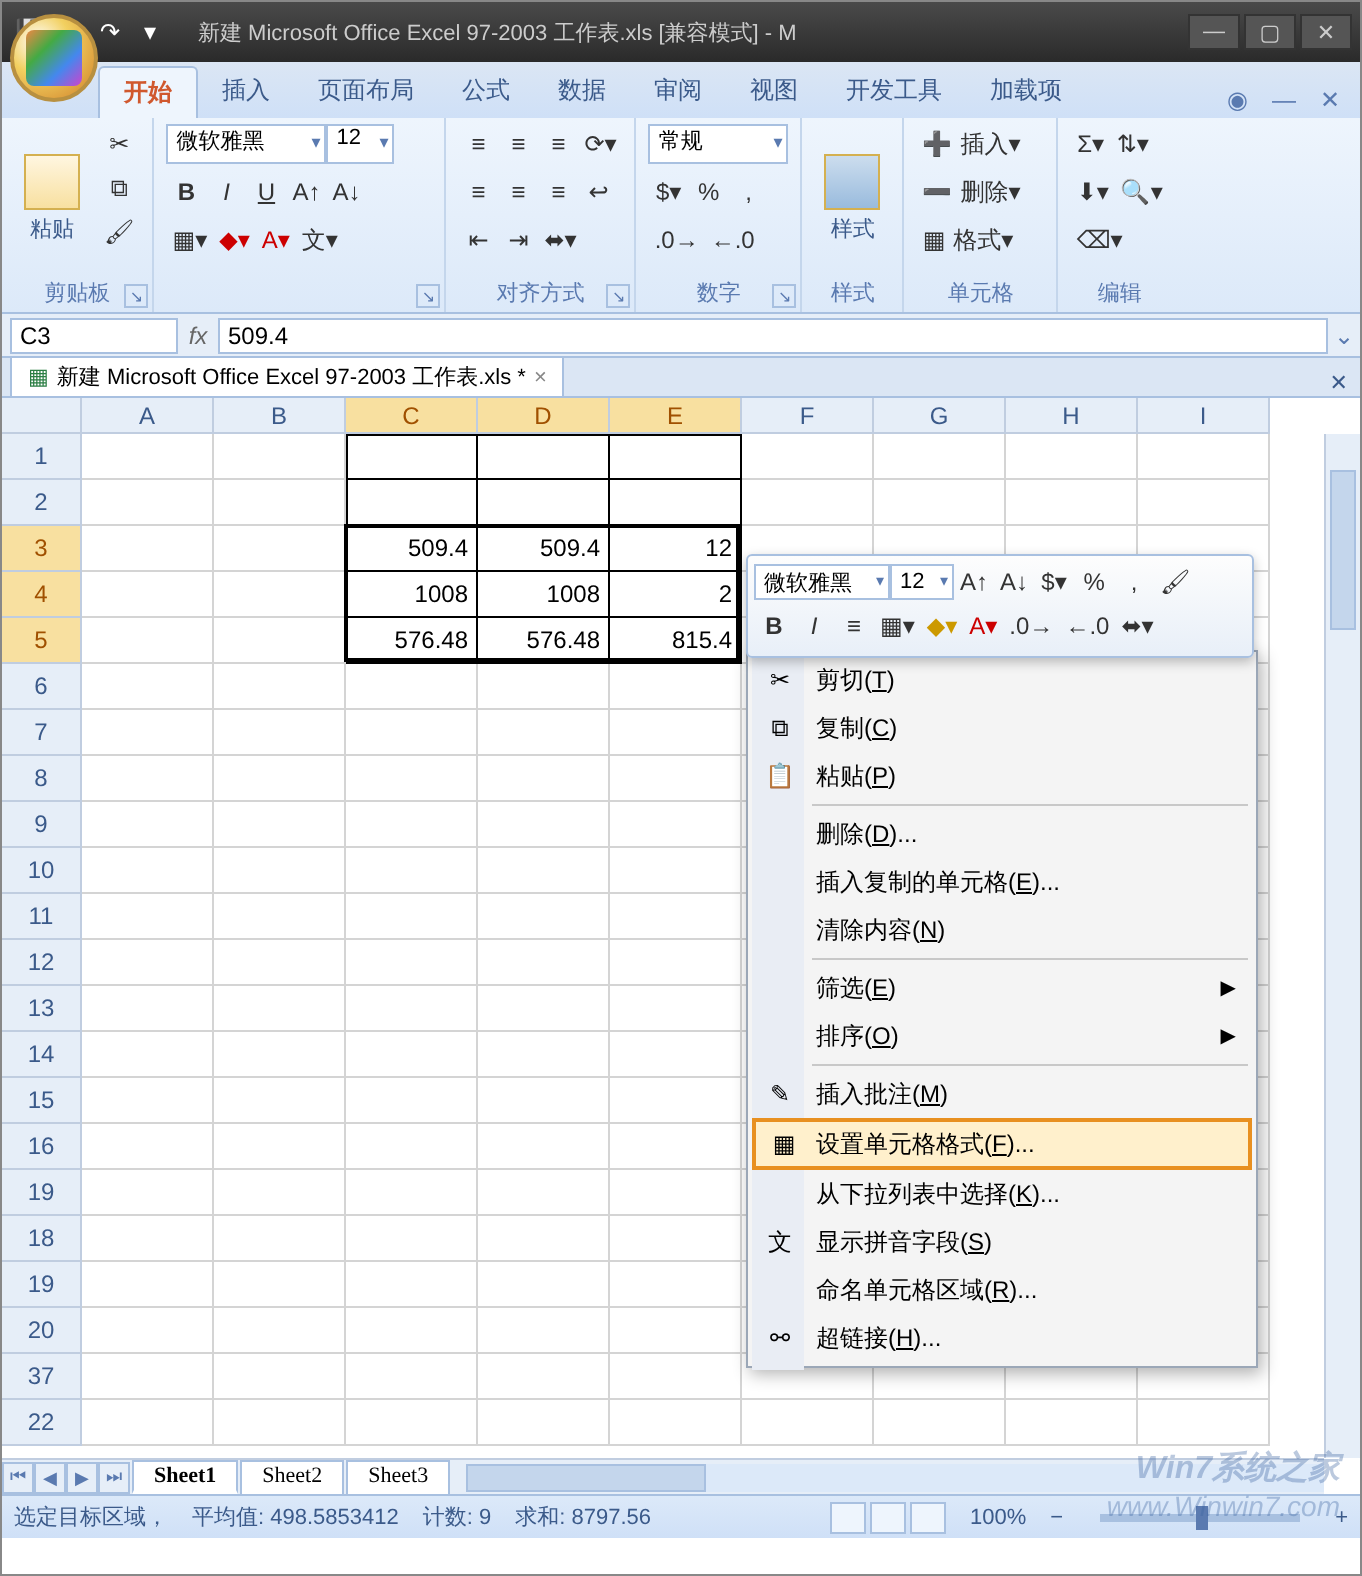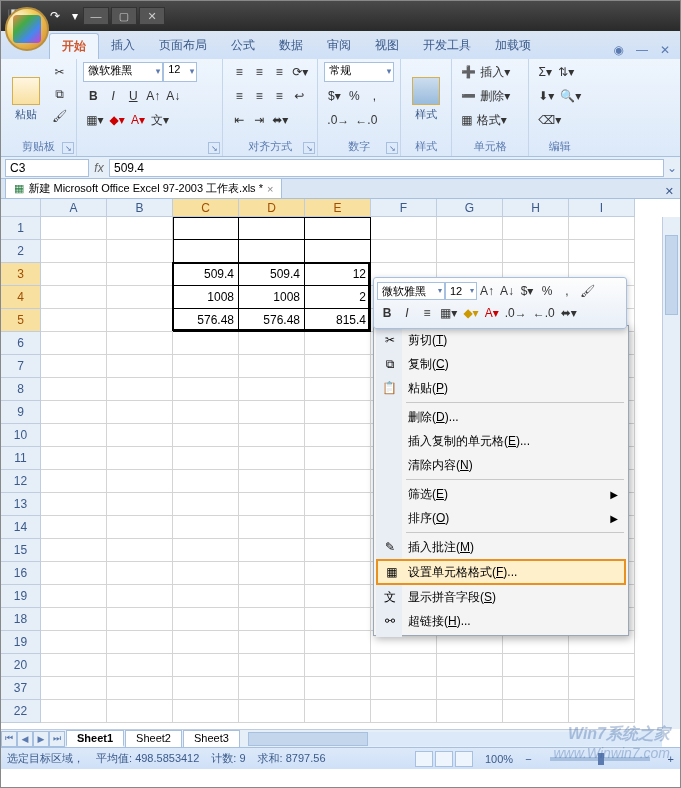--- a/index.html
+++ b/index.html
@@ -63,21 +63,21 @@
 .cell { border-right: 1px solid #d4d4d4; border-bottom: 1px solid #d4d4d4; font-size: 12px; text-align: right; padding: 0 4px; line-height: 22px; overflow: hidden; white-space: nowrap; }
 .cell.bord { border-right: 1px solid #000; border-bottom: 1px solid #000; }
 .cell.bord-t { border-top: 1px solid #000; }
 .cell.bord-l { border-left: 1px solid #000; }
 .selection-box { position: absolute; border: 2px solid #000; pointer-events: none; }
 .vscroll { position: absolute; right: 0; top: 18px; bottom: 18px; width: 18px; background: #e6eef8; border-left: 1px solid #c0cde0; }
 .vscroll .thumb { position: absolute; top: 18px; left: 2px; right: 2px; height: 80px; background: #c4d6ec; border: 1px solid #a8c0e0; }
 .hscroll-area { position: absolute; left: 0; right: 18px; bottom: 0; height: 18px; background: #e6eef8; border-top: 1px solid #c0cde0; display: flex; align-items: center; font-size: 11px; }
 .sheet-nav { display: flex; }
 .sheet-nav-btn { width: 16px; height: 16px; border: 1px solid #a8c0e0; display: flex; align-items: center; justify-content: center; color: #5a7ab0; font-size: 9px; cursor: pointer; }
-.sheet-tab { padding: 1px 10px; background: #fff; border: 1px solid #a8c0e0; border-bottom: none; margin-left: 1px; cursor: pointer; }
+.sheet-tab { padding: 1px 10px; background: #fff; border: 1px solid #a8c0e0; border-bottom: none; margin-left: 1px; cursor: pointer; font-family: Liberation Serif, serif; }
 .sheet-tab.active { background: #fff; font-weight: bold; border-bottom: 2px solid #fff; }
 .hscroll { flex: 1; margin-left: 8px; height: 14px; background: #dce9f9; position: relative; }
 .hscroll .thumb { position: absolute; left: 0; top: 0; bottom: 0; width: 120px; background: #c4d6ec; border: 1px solid #a8c0e0; }
 
 
 .statusbar { height: 22px; background: linear-gradient(#dce9f9,#cfe0f7); border-top: 1px solid #a8c0e0; display: flex; align-items: center; font-size: 11px; color: #3b5a8a; padding: 0 6px; gap: 12px; }
 .statusbar .views { margin-left: auto; display: flex; gap: 2px; }
 .statusbar .view-btn { width: 18px; height: 16px; border: 1px solid #a8c0e0; background: #eef5fd; cursor: pointer; }
 .zoom-slider { width: 100px; height: 4px; background: #a8c0e0; position: relative; margin: 0 6px; }
 .zoom-slider .knob { position: absolute; left: 48px; top: -4px; width: 6px; height: 12px; background: #5a7ab0; }
@@ -105,20 +105,21 @@
 </head>
 <body>
 
 <div class="titlebar">
   <div class="qat">
     <span class="qat-btn">💾</span>
     <span class="qat-btn">↶</span>
     <span class="qat-btn">↷</span>
     <span class="qat-btn">▾</span>
   </div>
+  <div class="title-text">新建 Microsoft Office Excel 97-2003 工作表.xls  [兼容模式] - M</div>
   <div class="win-controls">
     <div class="win-btn">—</div>
     <div class="win-btn">▢</div>
     <div class="win-btn">✕</div>
   </div>
 </div>
 
 <div class="ribbon-tabs-row">
   <div class="office-btn">
       <div class="inner"></div>
@@ -679,22 +680,28 @@
     <div class="cm-sep"></div>
     <div class="cm-item">
       <span class="cm-icon">✎</span>
       <span>插入批注(<u>M</u>)</span>
     </div>
     <div class="cm-item highlight">
       <span class="cm-icon">▦</span>
       <span>设置单元格格式(<u>F</u>)...</span>
     </div>
     <div class="cm-item">
+      <span>从下拉列表中选择(<u>K</u>)...</span>
+    </div>
+    <div class="cm-item">
       <span class="cm-icon">文</span>
       <span>显示拼音字段(<u>S</u>)</span>
+    </div>
+    <div class="cm-item">
+      <span>命名单元格区域(<u>R</u>)...</span>
     </div>
     <div class="cm-item">
       <span class="cm-icon">⚯</span>
       <span>超链接(<u>H</u>)...</span>
     </div>
   </div>
 
 <div class="watermark">
   <div class="l1">Win7系统之家</div>
   <div>www.Winwin7.com</div>

